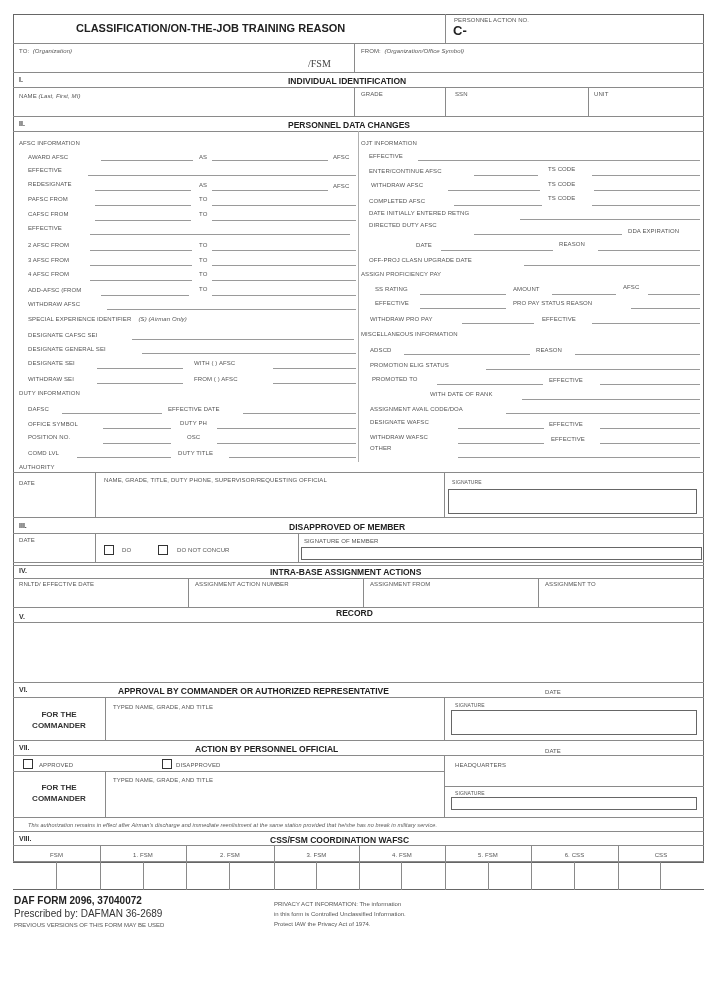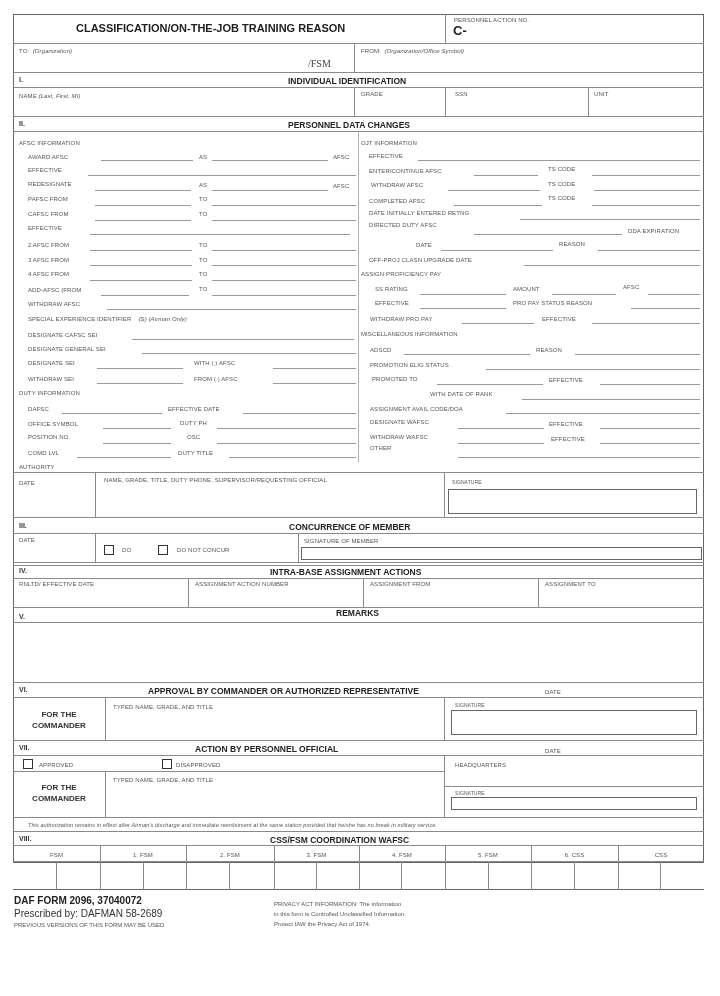--- a/index.html
+++ b/index.html
@@ -249,21 +249,21 @@
 <div class="field" style="left:16px;top:488px;width:76px;height:28px;"></div>
 <div class="vl" style="left:95px;top:472px;height:45px;"></div>
 <div class="lbl" style="left:104px;top:477px;">NAME, GRADE, TITLE, DUTY PHONE, SUPERVISOR/REQUESTING OFFICIAL</div>
 <div class="field" style="left:99px;top:485px;width:343px;height:30px;"></div>
 <div class="vl" style="left:444px;top:472px;height:45px;"></div>
 <div class="lbl" style="left:452px;top:479px;font-size:5px;">SIGNATURE</div>
 <div class="sigbox" style="left:448px;top:489px;width:249px;height:25px;"></div>
 <div class="hl" style="left:13px;top:517px;width:691px;"></div>
 
 <div class="sec-num" style="left:19px;top:522px;">III.</div>
-<div class="sec-hdr" style="left:289px;top:522px;">CONCURRENCE OF MEMBER</div>
+<div class="sec-hdr" style="left:289px;top:522px;">DISAPPROVED OF MEMBER</div>
 <div class="hl" style="left:13px;top:533px;width:691px;"></div>
 <div class="lbl" style="left:19px;top:537px;">DATE</div>
 <div class="field" style="left:16px;top:545px;width:76px;height:15px;"></div>
 <div class="vl" style="left:95px;top:533px;height:29px;"></div>
 <div class="cb" style="left:104px;top:545px;"></div>
 <div class="lbl" style="left:122px;top:547px;">DO</div>
 <div class="cb" style="left:158px;top:545px;"></div>
 <div class="lbl" style="left:177px;top:547px;">DO NOT CONCUR</div>
 <div class="vl" style="left:298px;top:533px;height:29px;"></div>
 <div class="lbl" style="left:304px;top:538px;">SIGNATURE OF MEMBER</div>
@@ -281,27 +281,27 @@
 <div class="field" style="left:191px;top:589px;width:170px;height:17px;"></div>
 <div class="vl" style="left:363px;top:578px;height:29px;"></div>
 <div class="lbl" style="left:370px;top:581px;">ASSIGNMENT FROM</div>
 <div class="field" style="left:366px;top:589px;width:170px;height:17px;"></div>
 <div class="vl" style="left:538px;top:578px;height:29px;"></div>
 <div class="lbl" style="left:545px;top:581px;">ASSIGNMENT TO</div>
 <div class="field" style="left:541px;top:589px;width:160px;height:17px;"></div>
 <div class="hl" style="left:13px;top:607px;width:691px;"></div>
 
 <div class="sec-num" style="left:19px;top:613px;">V.</div>
-<div class="sec-hdr" style="left:336px;top:608px;">REMARKS</div>
+<div class="sec-hdr" style="left:336px;top:608px;">RECORD</div>
 <div class="hl" style="left:13px;top:622px;width:691px;"></div>
 <div class="field" style="left:16px;top:625px;width:685px;height:55px;"></div>
 <div class="hl" style="left:13px;top:682px;width:691px;"></div>
 
 <div class="sec-num" style="left:19px;top:686px;">VI.</div>
-<div class="sec-hdr" style="left:118px;top:686px;margin-left:30px;">APPROVAL BY COMMANDER OR AUTHORIZED REPRESENTATIVE</div>
+<div class="sec-hdr" style="left:118px;top:686px;">APPROVAL BY COMMANDER OR AUTHORIZED REPRESENTATIVE</div>
 <div class="lbl" style="left:545px;top:689px;">DATE</div>
 <div class="hl" style="left:13px;top:697px;width:691px;"></div>
 <div class="cmd" style="left:16px;top:709px;width:86px;"><span>FOR THE</span><br><span>COMMANDER</span></div>
 <div class="vl" style="left:105px;top:697px;height:43px;"></div>
 <div class="lbl" style="left:113px;top:704px;">TYPED NAME, GRADE, AND TITLE</div>
 <div class="field" style="left:108px;top:712px;width:333px;height:26px;"></div>
 <div class="vl" style="left:444px;top:697px;height:43px;"></div>
 <div class="lbl" style="left:455px;top:702px;font-size:5px;">SIGNATURE</div>
 <div class="sigbox" style="left:451px;top:710px;width:246px;height:25px;"></div>
 <div class="hl" style="left:13px;top:740px;width:691px;"></div>
@@ -394,19 +394,19 @@
   <div style="position:absolute;left:605px;top:0;width:86px;height:45px;">
     <div class="lbl" style="left:0;width:86px;text-align:center;top:7px;">CSS</div>
     <div class="hl" style="left:0;top:16px;width:86px;"></div>
     <div class="vl" style="left:42px;top:16px;height:29px;"></div>
     <div class="field" style="left:2px;top:18px;width:39px;height:25px;"></div>
     <div class="field" style="left:44px;top:18px;width:40px;height:25px;"></div>
   </div>
 </div>
 
 <div class="abs" style="left:14px;top:895px;font-size:10px;font-weight:bold;color:#222;white-space:nowrap;">DAF FORM 2096, 37040072</div>
-<div class="abs" style="left:14px;top:908px;font-size:10px;color:#333;white-space:nowrap;">Prescribed by: DAFMAN 58-2689</div>
+<div class="abs" style="left:14px;top:908px;font-size:10px;color:#333;white-space:nowrap;">Prescribed by: DAFMAN 36-2689</div>
 <div class="abs" style="left:14px;top:922px;font-size:6px;color:#555;white-space:nowrap;">PREVIOUS VERSIONS OF THIS FORM MAY BE USED</div>
 <div class="abs" style="left:274px;top:899px;font-size:6px;color:#555;line-height:10px;white-space:nowrap;">
   <div>PRIVACY ACT INFORMATION:  The information</div>
   <div>in this form is Controlled Unclassified Information.</div>
   <div>Protect IAW the Privacy  Act of 1974.</div>
 </div>
 
 </body></html>

